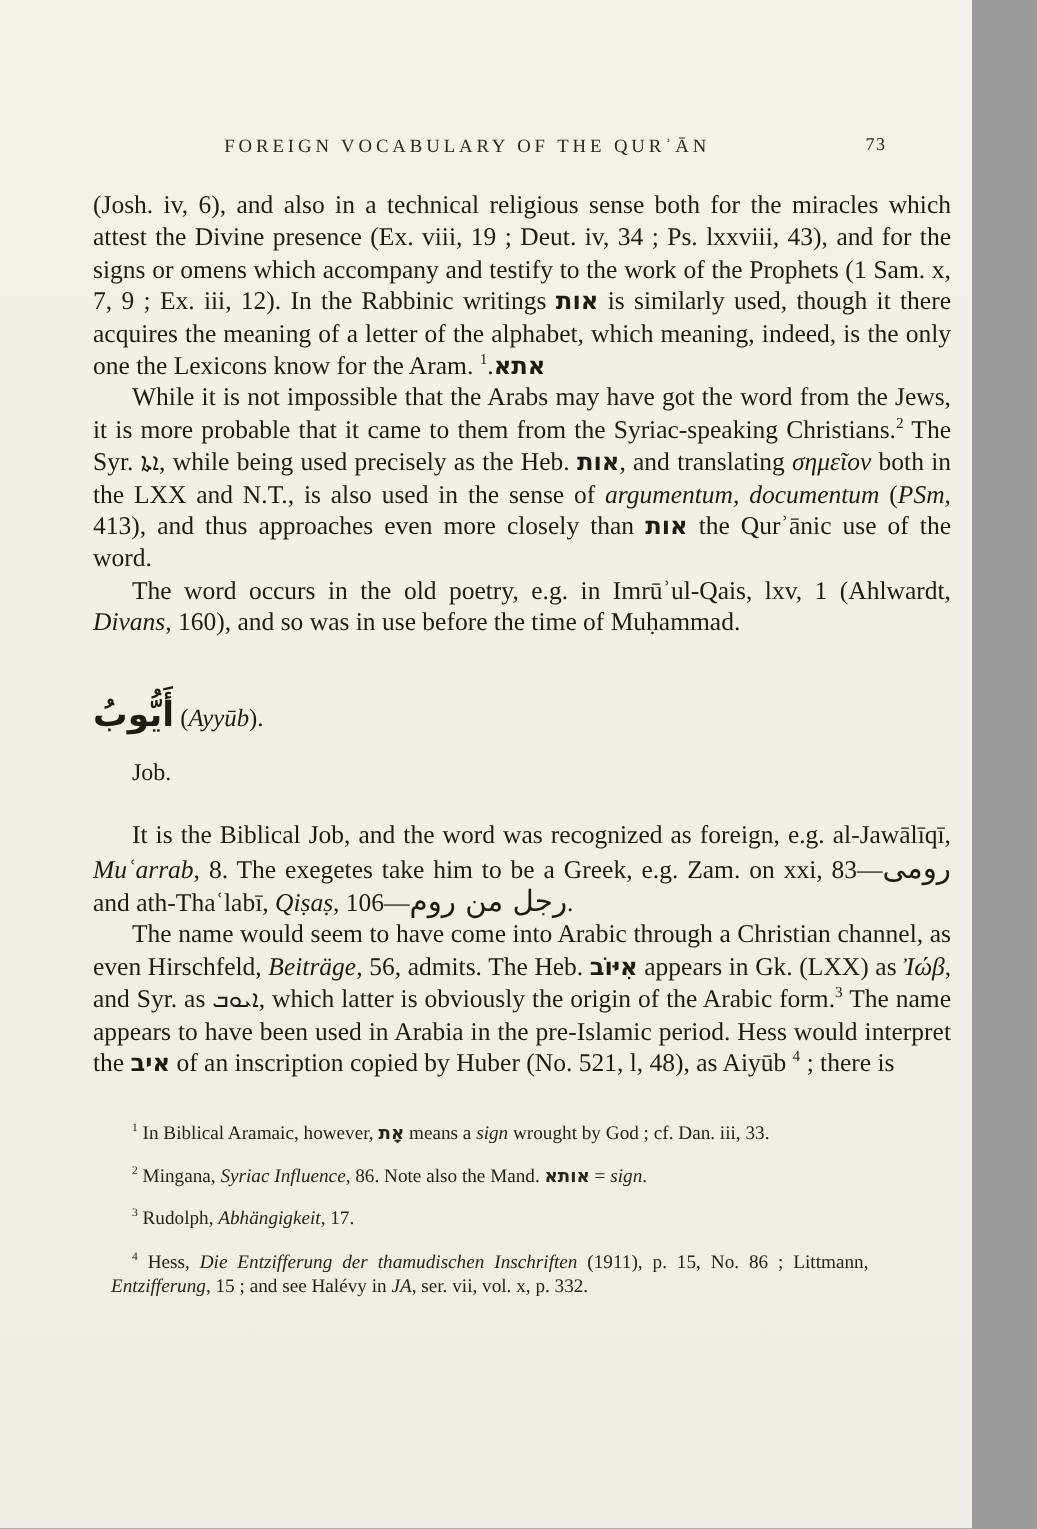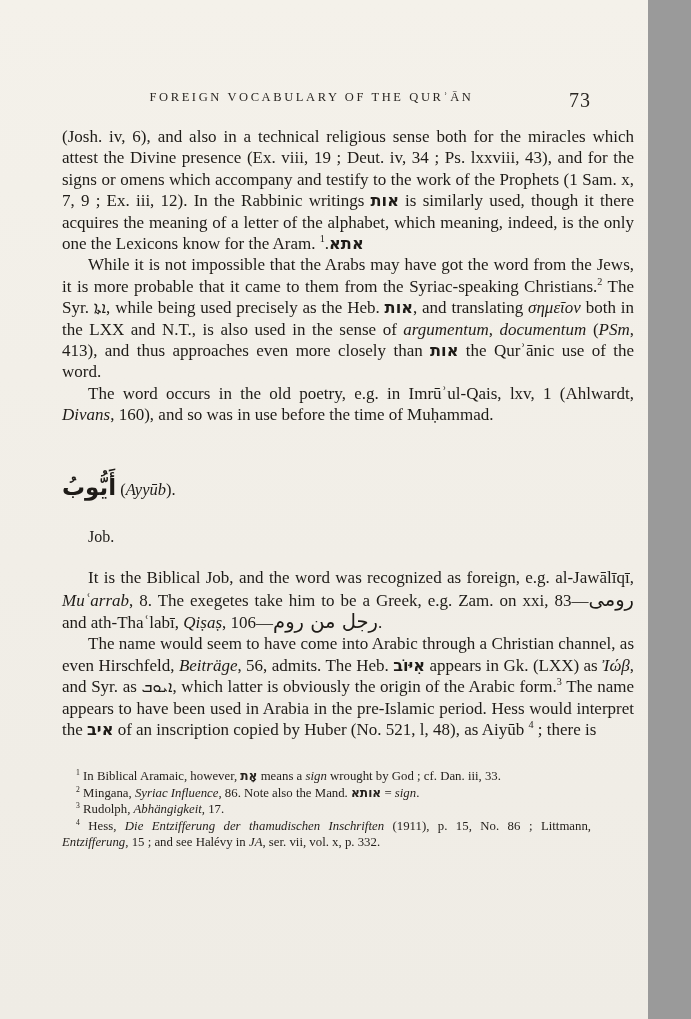--- a/index.html
+++ b/index.html
@@ -21,53 +21,53 @@
   }
   .running-title{
     text-align:center;
     font-size:12.5px;
     letter-spacing:2.6px;
     color:#2a2622;
     padding-right:30px;
   }
   .pagenum{
     position:absolute;right:0;top:-1px;
-    font-size:20px;letter-spacing:1px;color:#2a2622;
+    font-size:12px;letter-spacing:1px;color:#2a2622;
   }
   .bodytext{width:572px;}
   .para{
     margin:0;
     font-size:17px;
     line-height:21.4px;
     text-align:justify;
   }
   .para.indent{text-indent:26px;}
   sup{font-size:0.6em;line-height:0;vertical-align:super;}
   .i{font-style:italic;}
   .heb{font-family:"DejaVu Sans",sans-serif;font-weight:700;font-size:0.95em;}
   .grk{font-style:italic;}
   .syr{font-family:"DejaVu Sans",sans-serif;font-size:0.95em;}
   .ar{font-family:"DejaVu Sans",sans-serif;font-size:1.15em;}
   .entry-heading{
     margin:40px 0 10px 0;
     font-size:16.5px;
-    line-height:42px;
+    line-height:22px;
   }
   .ar-head{font-family:"DejaVu Sans",sans-serif;font-size:23px;font-weight:700;}
   .refs{margin:3px 0 0 26px;font-size:16px;line-height:21.4px;}
   .gloss{margin:15px 0 20px 26px;font-size:16px;line-height:21.4px;}
   .p-after-gloss{margin-top:5px;}
   .footnotes{
     margin-top:28px;
     font-size:12.8px;
     line-height:16.4px;
     text-align:justify;
     color:#26221e;
   }
-  .footnotes p{margin:0;text-indent:14px;}
+  .footnotes p{margin:12px;text-indent:14px;}
 </style>
 </head>
 <body>
 
 <div class="page">
   <div class="running-header">
     <div class="running-title">FOREIGN VOCABULARY OF THE QURʾĀN</div>
     <div class="pagenum">73</div>
   </div>
 

